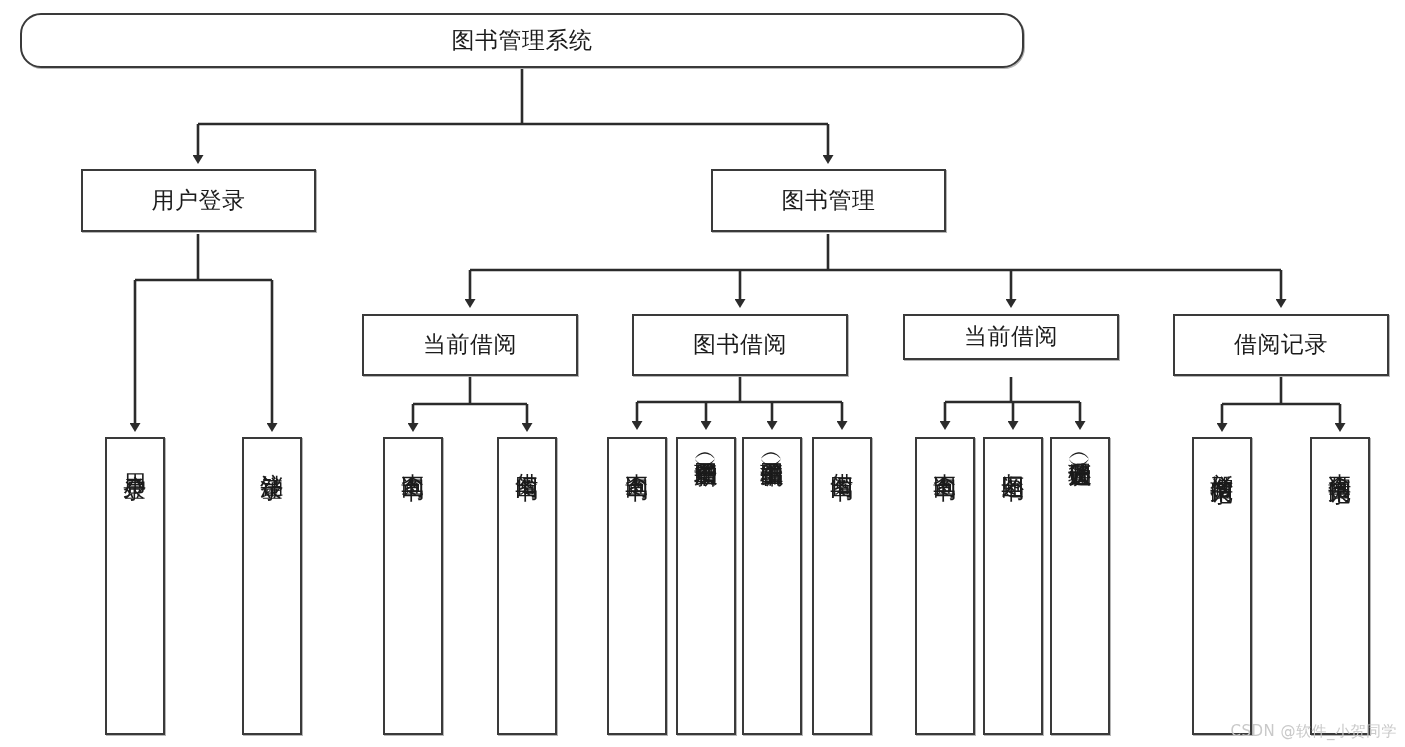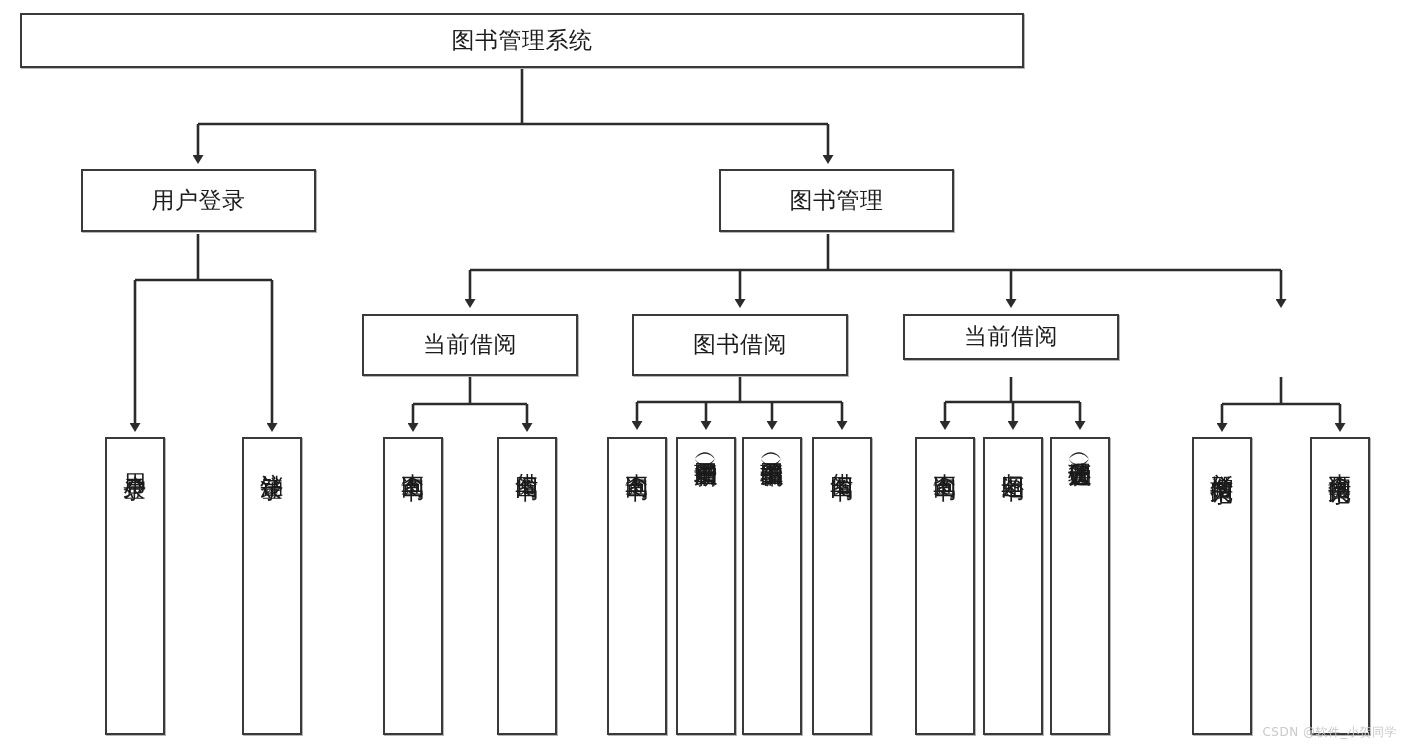--- a/index.html
+++ b/index.html
@@ -59,21 +59,21 @@
     padding-top: 6px;
   }
   .node-v.tight .vtext {
     line-height: 1.32;
     letter-spacing: 0px;
   }
   .watermark {
     position: absolute;
     right: 8px;
     bottom: 6px;
-    font-size: 12px;
+    font-size: 15px;
     color: #c9c9c9;
     white-space: nowrap;
     letter-spacing: 0.5px;
   }
 </style>
 </head>
 <body>
 
 <div id="diagram-root">
 
@@ -121,40 +121,43 @@
       <path d="M1013,402 L1013,422" marker-end="url(#arrow)"></path>
       <path d="M1080,402 L1080,422" marker-end="url(#arrow)"></path>
 
       <path d="M1281,377 L1281,404"></path>
       <path d="M1222,404 L1340,404"></path>
       <path d="M1222,404 L1222,424" marker-end="url(#arrow)"></path>
       <path d="M1340,404 L1340,424" marker-end="url(#arrow)"></path>
     </g>
   </svg>
 
-  <div class="node node-h" style="left:20px; top:13px; width:1004px; height:55px;">
+  <div class="node node-h" style="left:20px; top:13px; width:1004px; height:55px;border-radius:21px;">
     <span>图书管理系统</span>
   </div>
 
   <div class="node node-h" style="left:81px; top:169px; width:235px; height:63px;">
     <span>用户登录</span>
   </div>
-  <div class="node node-h" style="left:711px; top:169px; width:235px; height:63px;margin-left:8px;">
+  <div class="node node-h" style="left:711px; top:169px; width:235px; height:63px;">
     <span>图书管理</span>
   </div>
 
   <div class="node node-h" style="left:362px; top:314px; width:216px; height:62px;">
     <span>当前借阅</span>
   </div>
   <div class="node node-h" style="left:632px; top:314px; width:216px; height:62px;justify-content:center;">
     <span>图书借阅</span>
   </div>
   <div class="node node-h" style="left:903px; top:314px; width:216px; height:46px;">
     <span>当前借阅</span>
   </div>
+  <div class="node node-h" style="left:1173px; top:314px; width:216px; height:62px;">
+    <span>借阅记录</span>
+  </div>
 
   <div class="node node-v" style="left:105px; top:437px; width:60px; height:298px;">
     <span class="vtext">用户登录</span>
   </div>
   <div class="node node-v" style="left:242px; top:437px; width:60px; height:298px;">
     <span class="vtext">注销登录</span>
   </div>
 
   <div class="node node-v" style="left:383px; top:437px; width:60px; height:298px;">
     <span class="vtext">查询图书</span>

